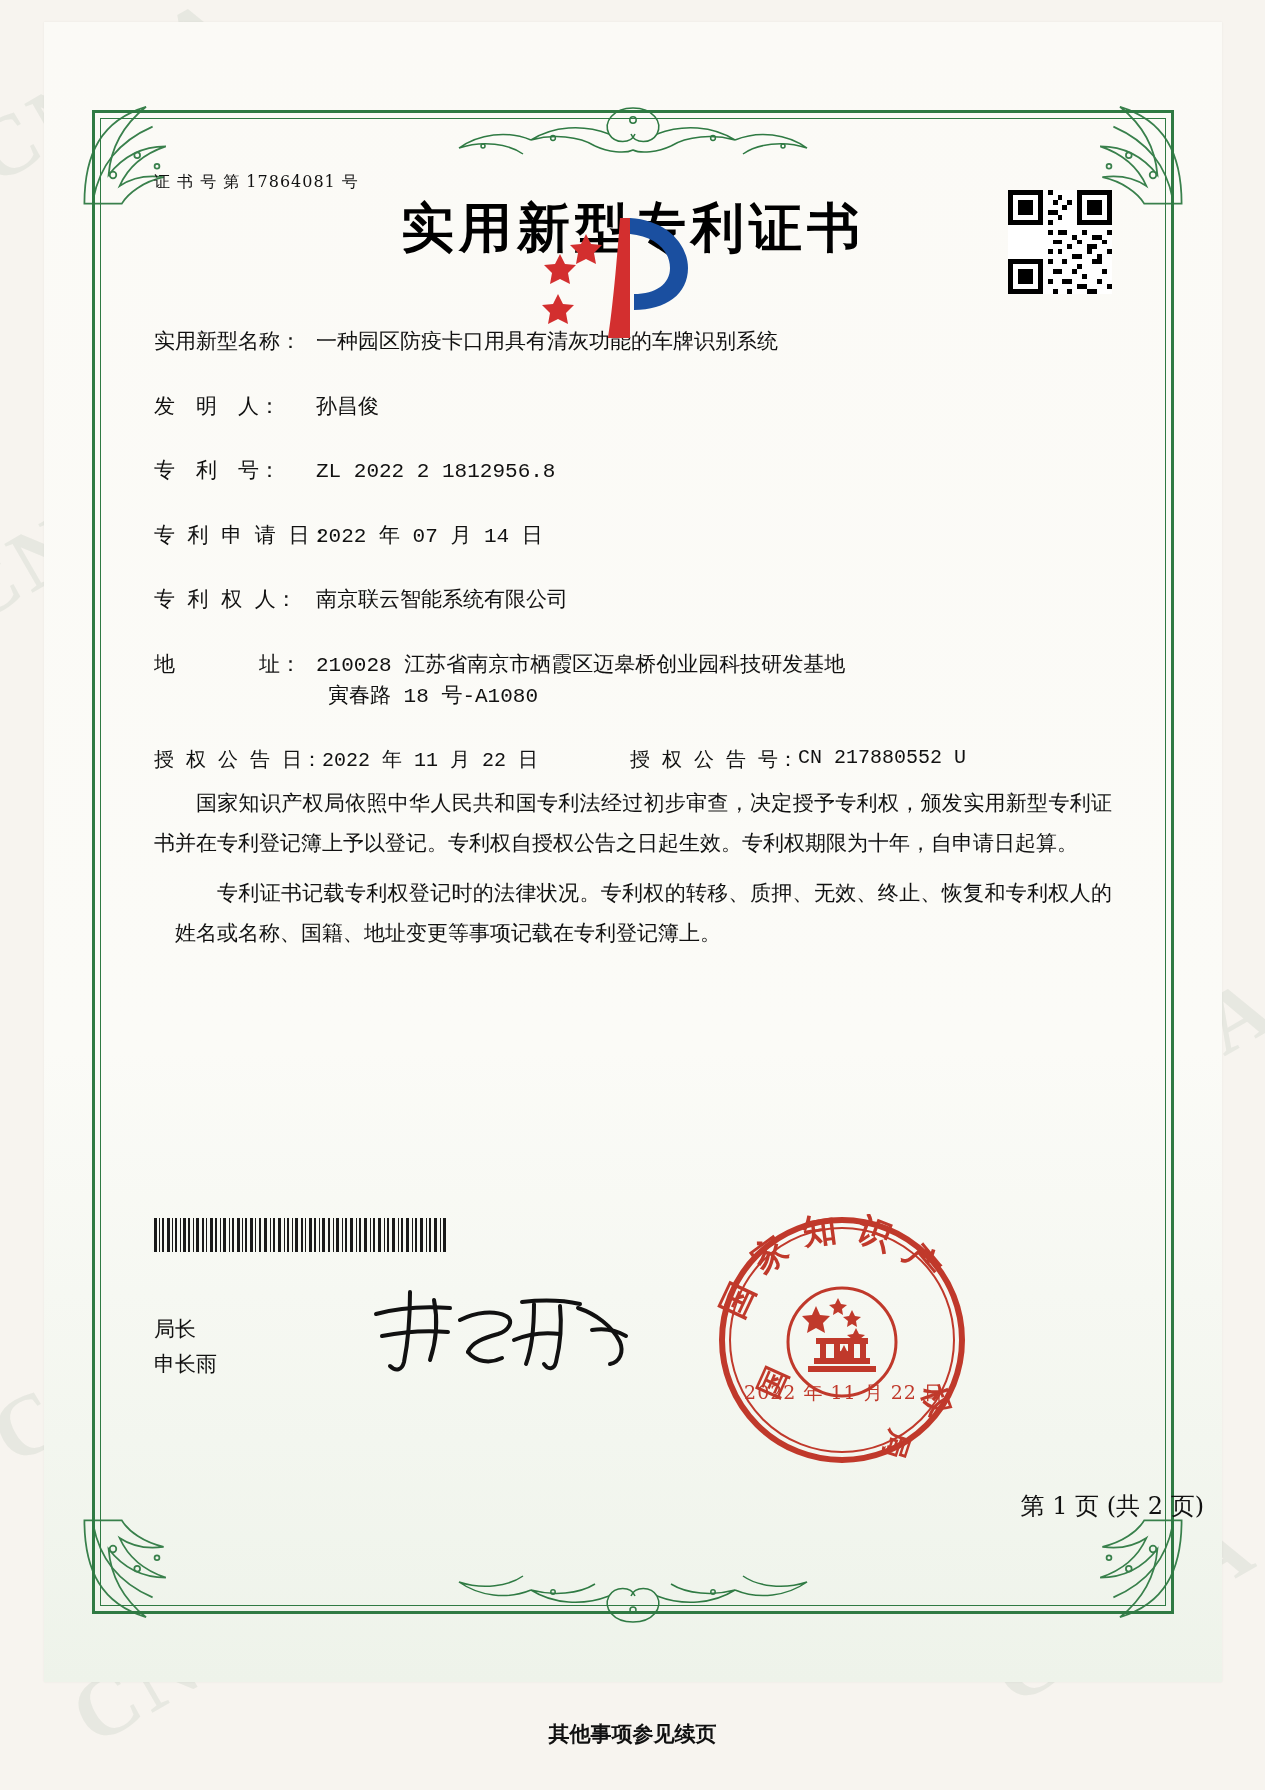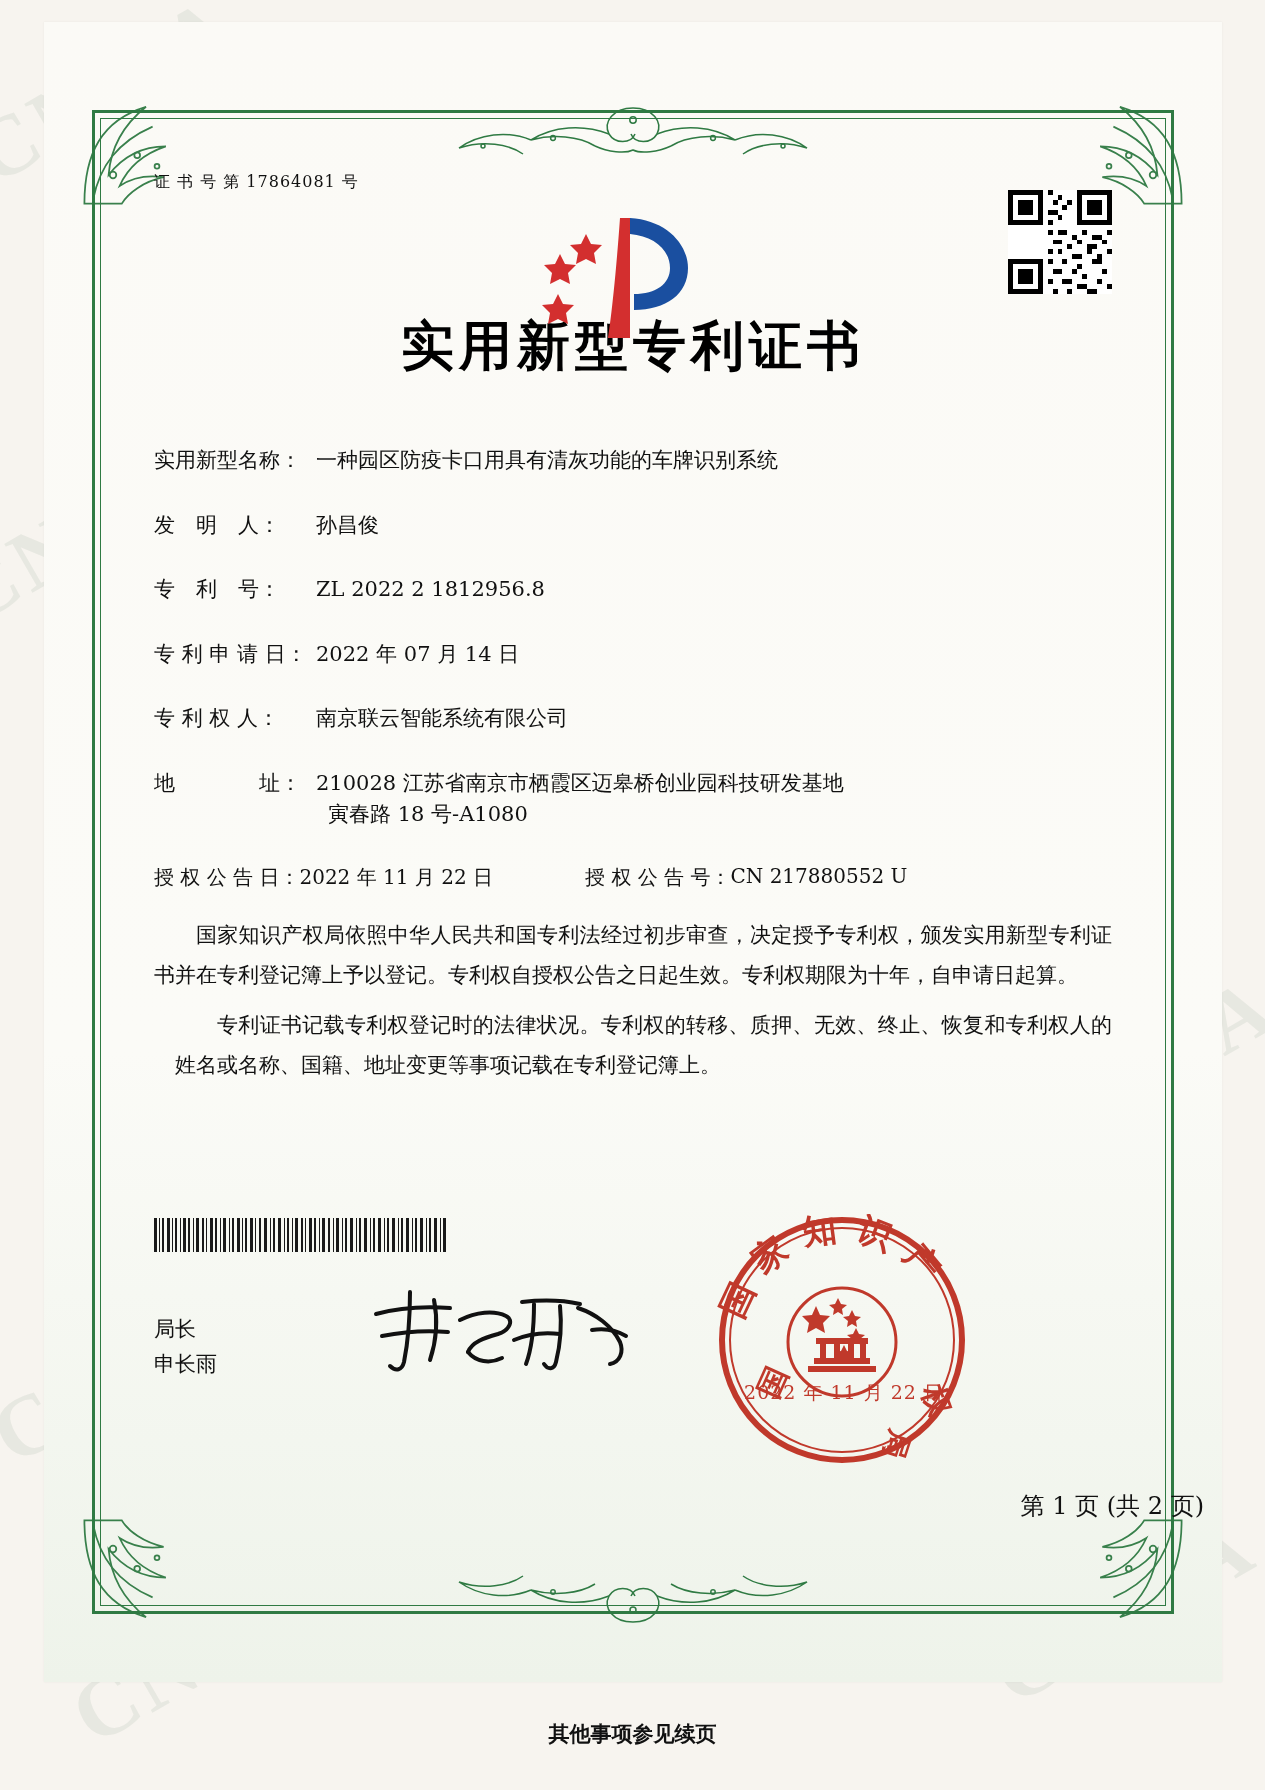--- a/index.html
+++ b/index.html
@@ -55,36 +55,36 @@
   .logo{
     position:absolute;left:50%;top:34px;transform:translateX(-50%);
     width:190px;height:140px;
   }
   .qr{
     position:absolute;right:0;top:18px;width:104px;height:104px;
     background:#fff;
   }
   .qr svg{display:block;}
   .title{
-    text-align:center;margin-top:118px;
+    text-align:center;
     font-size:53px;font-weight:700;letter-spacing:5px;color:#000;
     font-family:"DejaVu Serif","Liberation Serif",serif;
   }
-  .fields{margin-top:62px;}
+  .fields{margin-top:62px;font-family:Liberation Mono, monospace;}
   .row{display:flex;align-items:flex-start;margin-bottom:33px;font-size:21px;color:#111;line-height:1.5;}
   .lab{width:162px;flex:none;white-space:pre;letter-spacing:0;}
   .val{flex:1;}
   .val .l2{display:block;margin-left:12px;}
   .row-two{display:flex;align-items:center;margin-bottom:10px;font-size:20px;color:#111;}
   .half{display:flex;}
   .half .lab2{white-space:pre;}
   .half.right{margin-left:92px;}
   .para{
     font-size:21px;color:#111;line-height:1.92;text-align:justify;
-    text-indent:2em;margin-top:24px;
+    text-indent:2em;margin-top:10px;
   }
   .para2{margin-top:10px;margin-left:21px;}
 
   
   .barcode{position:absolute;left:110px;top:1196px;width:300px;height:34px;}
   .sign-block{position:absolute;left:110px;top:1290px;font-size:21px;color:#111;line-height:1.65;}
   .signature{
     position:absolute;left:320px;top:1262px;width:290px;height:92px;color:#111;
   }
   .seal{

